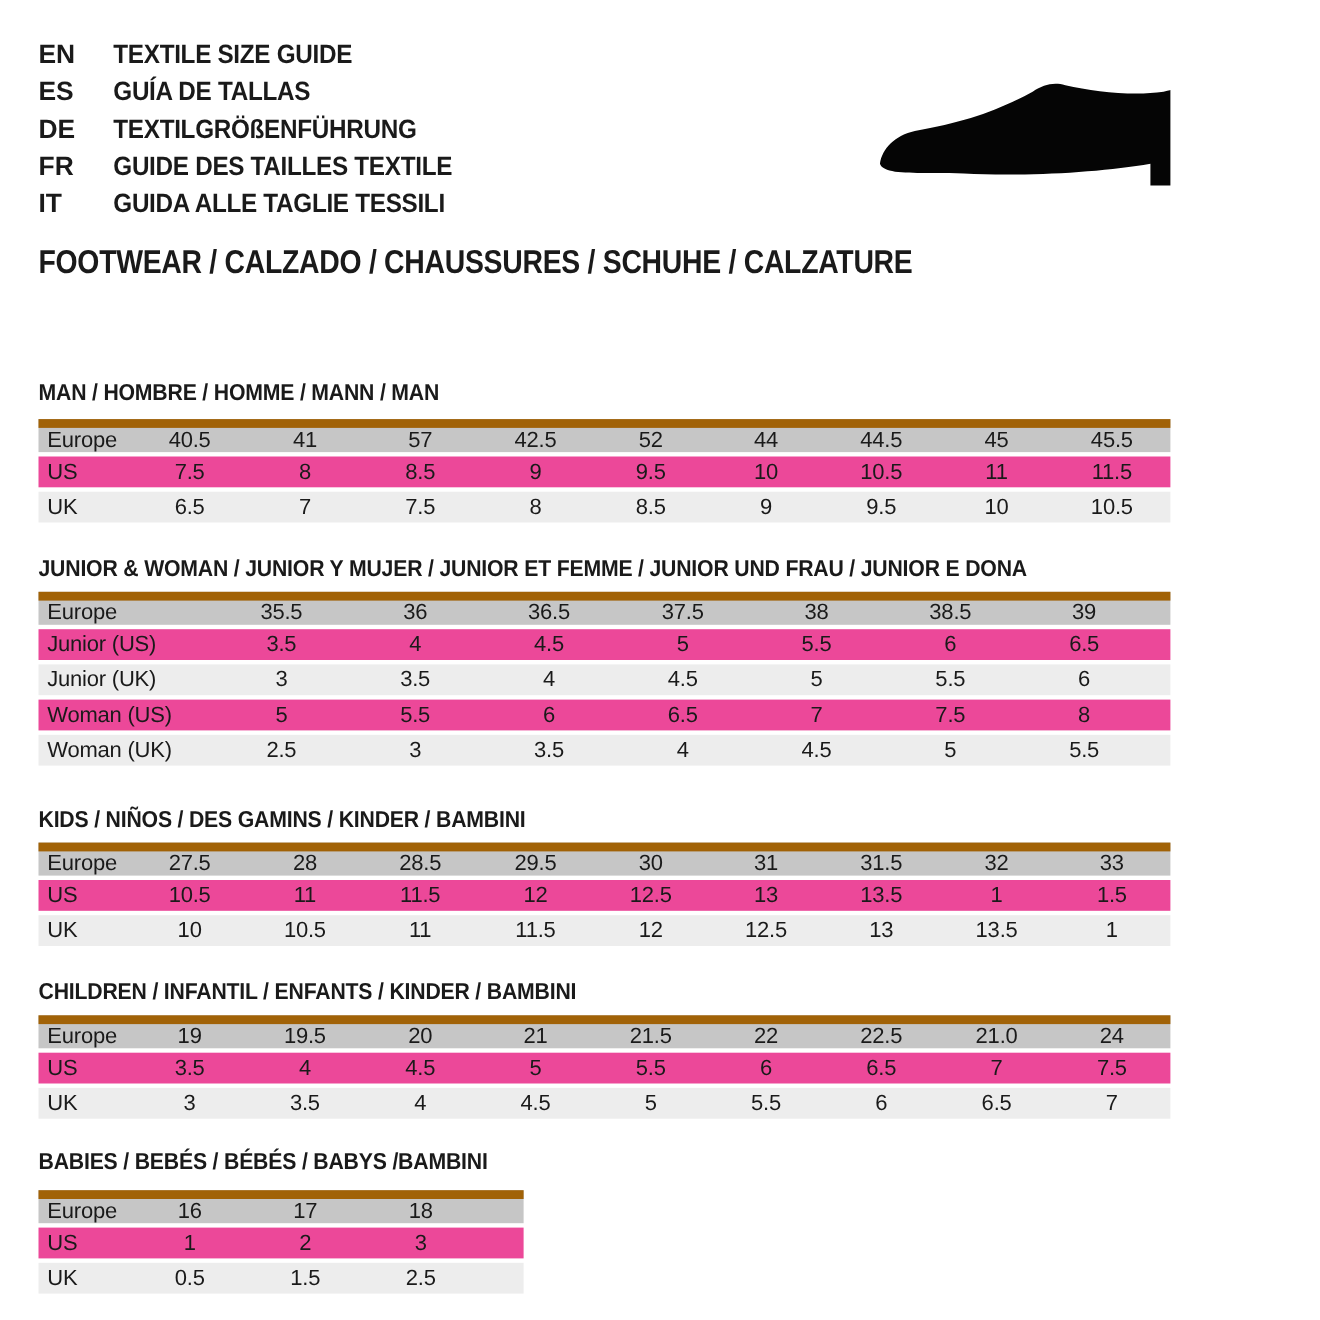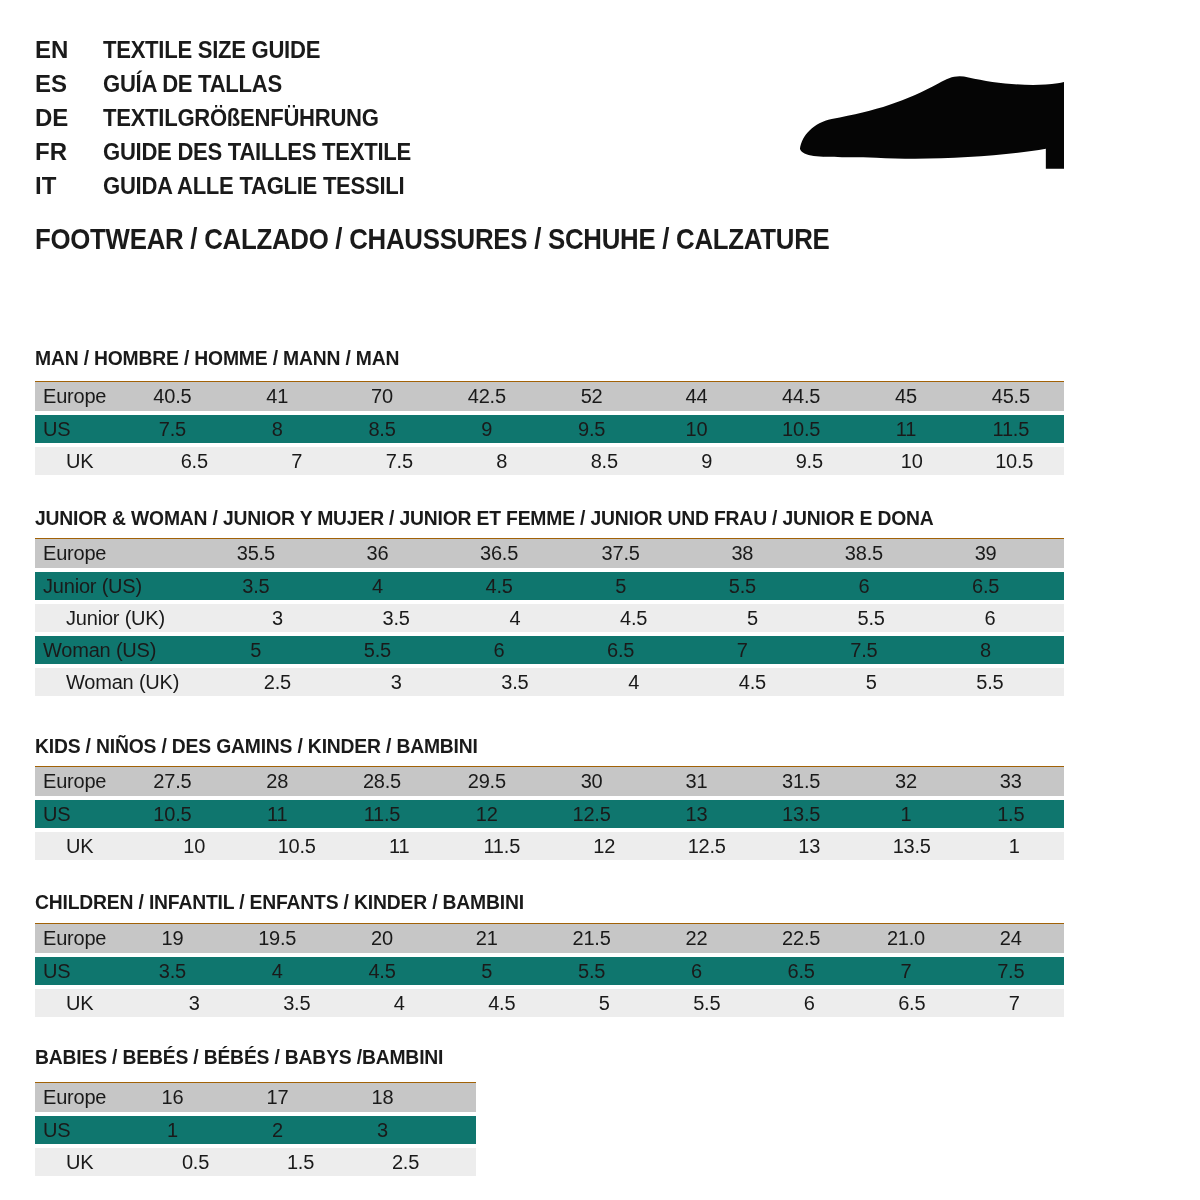--- a/index.html
+++ b/index.html
@@ -31,23 +31,23 @@
   
   .size-table { position:absolute; left:35px; width:1133px; }
   .tab-man      { top:381px; }
   .tab-junior   { top:538px; }
   .tab-kids     { top:766px; }
   .tab-children { top:923px; }
   .tab-babies   { top:1082px; width:441px; }
 
   .srow { display:flex; height:28px; align-items:center; font-size:20px; letter-spacing:-0.2px; }
   .srow + .srow { margin-top:4px; }
-  .srow.europe { height:30px; border-top:1px solid #a16207; background:#c6c6c6; }
-  .srow.shade  { background:#ededed;padding-left:23px; }
-  .srow.plain  { background:#0f766e; }
+  .srow.europe { height:30px; border-top:8px solid #a16207; background:#c6c6c6; }
+  .srow.shade  { background:#ededed; }
+  .srow.plain  { background:#ec4899; }
 
   .label-cell { flex:0 0 85px; padding-left:8px; white-space:nowrap; }
   .tab-junior .label-cell { flex:0 0 160px; }
   .data-cell { flex:1 1 0; text-align:center; }
   .tab-babies .data-cell { flex:0 0 105px; }
   .tab-babies .filler-cell { flex:1 1 auto; }
 </style>
 </head>
 <body>
 
@@ -99,21 +99,21 @@
   <div class="section-title t-junior">JUNIOR &amp; WOMAN / JUNIOR Y MUJER / JUNIOR ET FEMME / JUNIOR UND FRAU / JUNIOR E DONA</div>
   <div class="section-title t-kids">KIDS / NIÑOS / DES GAMINS / KINDER / BAMBINI</div>
   <div class="section-title t-children">CHILDREN / INFANTIL / ENFANTS / KINDER / BAMBINI</div>
   <div class="section-title t-babies">BABIES  / BEBÉS / BÉBÉS / BABYS /BAMBINI</div>
 
   <div class="size-table tab-man">
       <div class="srow europe">
         <div class="label-cell">Europe</div>
         <div class="data-cell">40.5</div>
         <div class="data-cell">41</div>
-        <div class="data-cell">70</div>
+        <div class="data-cell">57</div>
         <div class="data-cell">42.5</div>
         <div class="data-cell">52</div>
         <div class="data-cell">44</div>
         <div class="data-cell">44.5</div>
         <div class="data-cell">45</div>
         <div class="data-cell">45.5</div>
         <div class="data-cell">46</div>
       </div>
       <div class="srow plain">
         <div class="label-cell">US</div>

